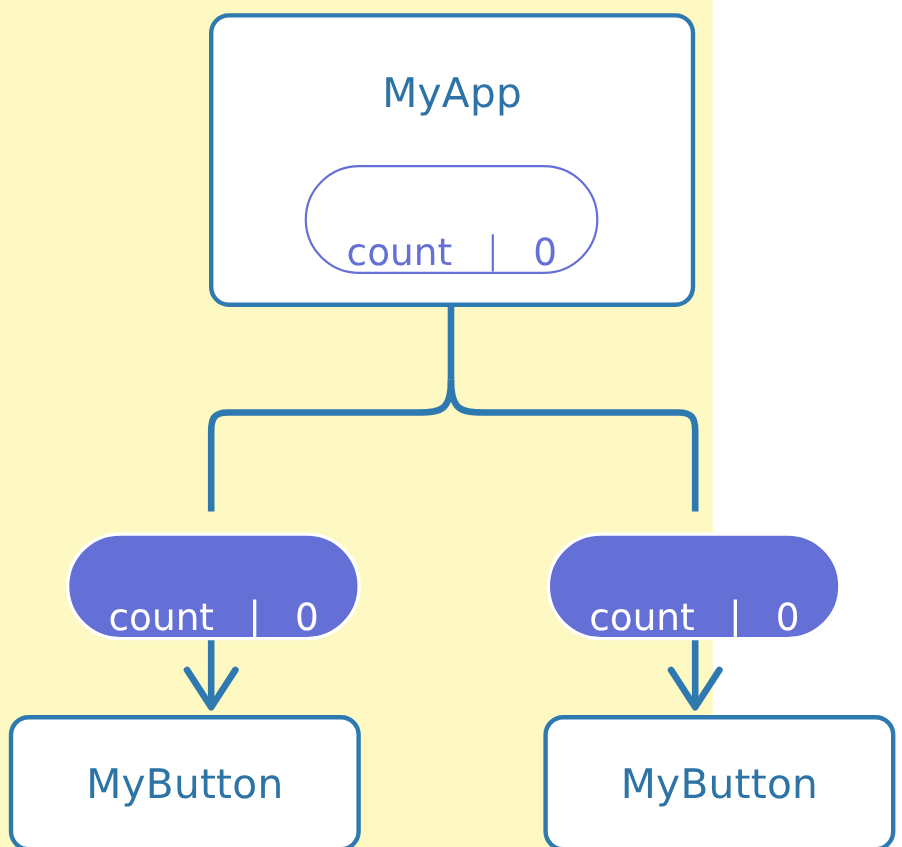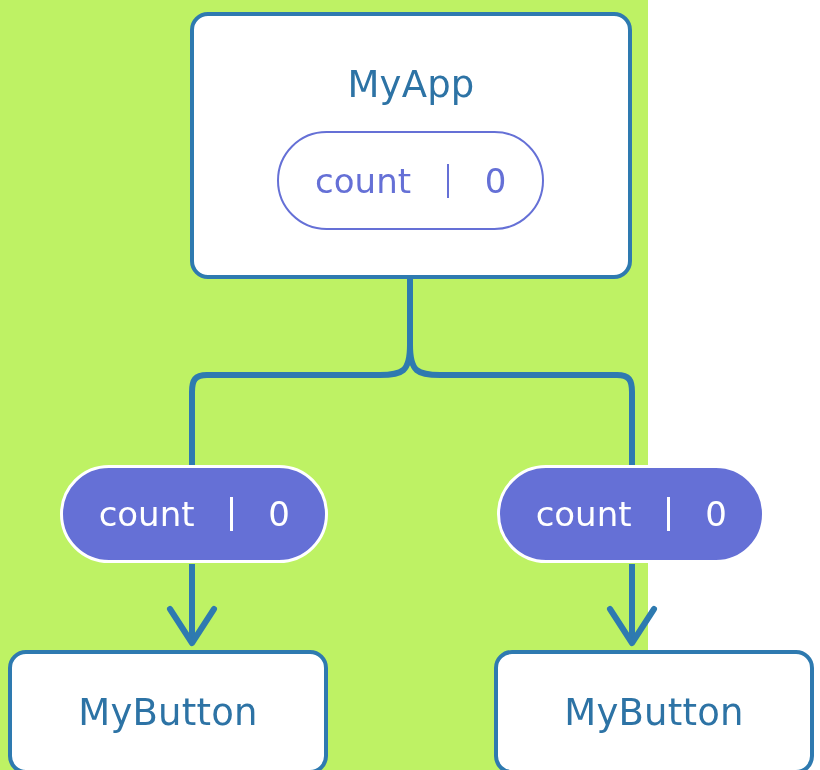--- a/index.html
+++ b/index.html
@@ -10,21 +10,21 @@
   body {
     width: 820px;
     height: 770px;
     overflow: hidden;
     font-family: "DejaVu Sans", sans-serif;
   }
   #canvas {
     position: relative;
     width: 648px;
     height: 770px;
-    background: #bef264;
+    background: #fef9c3;
   }
   .layer-svg {
     position: absolute;
     left: 0;
     top: 0;
     width: 820px;
     height: 770px;
   }
 
   
@@ -68,23 +68,24 @@
     border-radius: 18px;
   }
   #box-mybutton-left  { left: 8px; }
   #box-mybutton-right { left: 494px; }
 
   
   .pill {
     position: absolute;
     box-sizing: border-box;
     display: flex;
-    align-items: center;
+    align-items: flex-end;
     border-radius: 999px;
     overflow: hidden;
+    margin-top: 19px;
   }
   .pill-key, .pill-val {
     display: flex;
     align-items: center;
     justify-content: center;
     font-size: 34px;
     line-height: 1;
     white-space: nowrap;
   }
 

